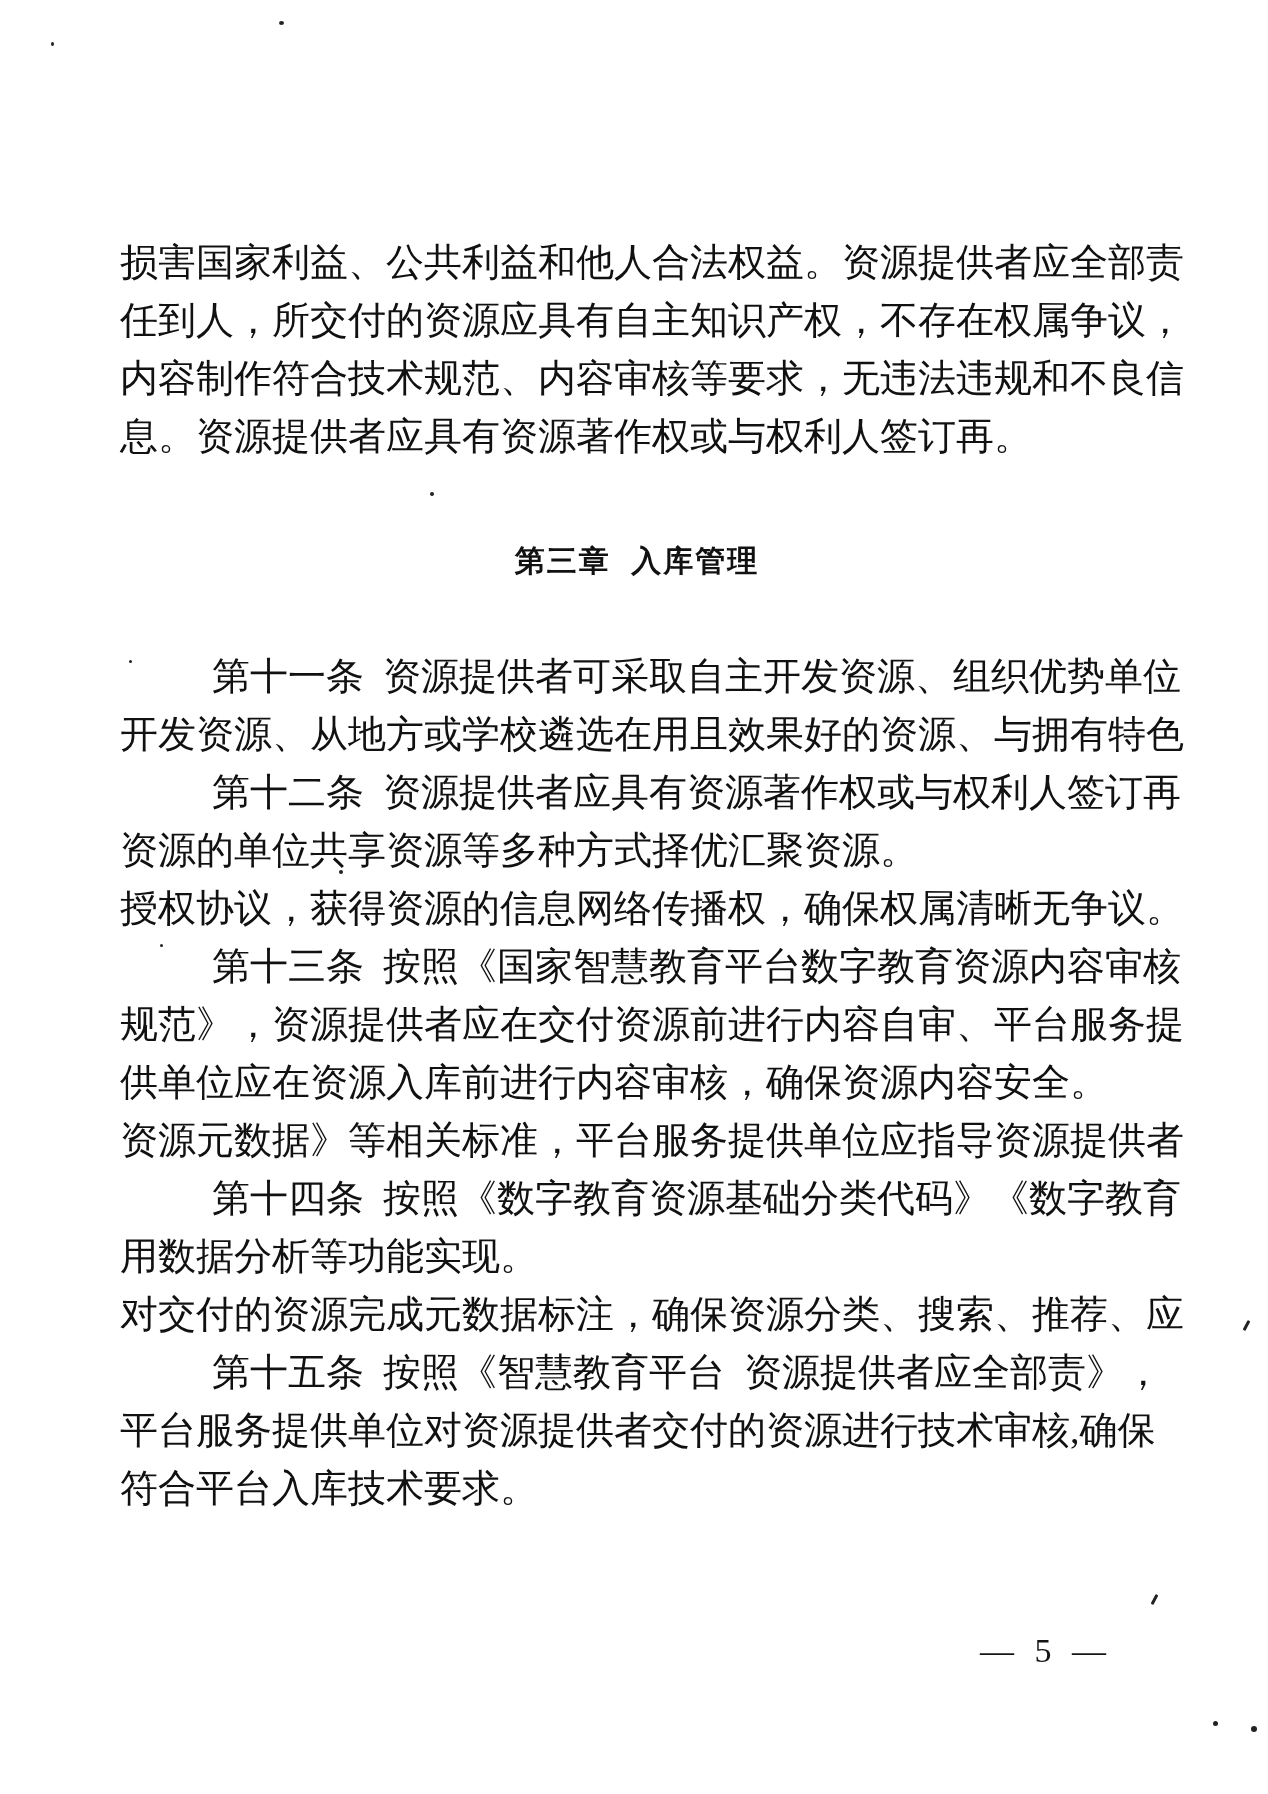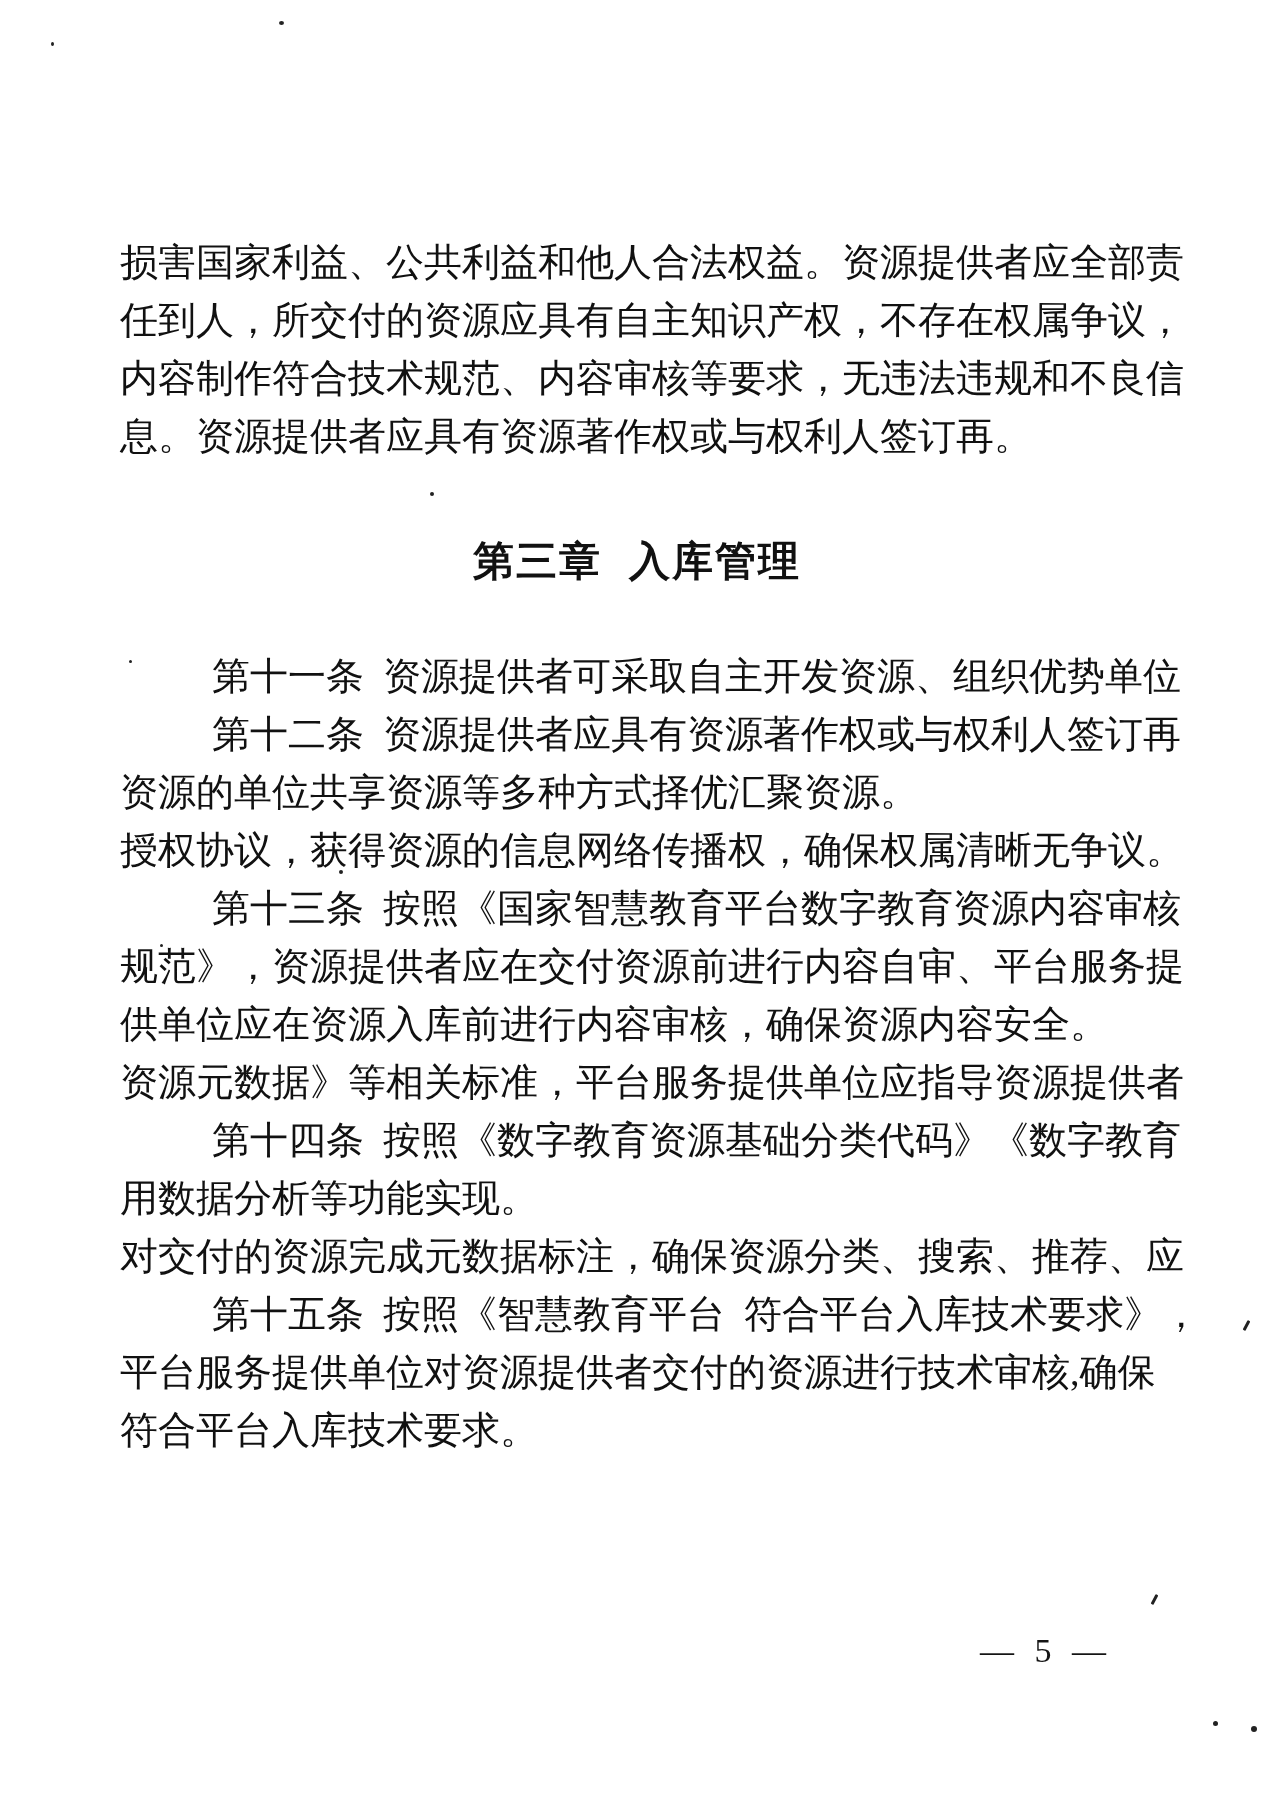--- a/index.html
+++ b/index.html
@@ -27,21 +27,21 @@
     font-size: 38px;
     line-height: 58px;
     height: 58px;
     white-space: pre;
     letter-spacing: 0px;
   }
   .line.indent {
     padding-left: 92px;
   }
   .chapter-heading {
-    font-size: 41px;
+    font-size: 30px;
     font-weight: bold;
     font-family: "Liberation Sans", "DejaVu Sans", sans-serif;
     text-align: center;
     white-space: pre;
     height: 48px;
     line-height: 48px;
     margin-top: 72px;
     margin-bottom: 62px;
     letter-spacing: 2px;
   }
@@ -76,35 +76,36 @@
   <div class="content">
 
     <div class="line">损害国家利益、公共利益和他人合法权益。资源提供者应全部责</div>
     <div class="line">任到人，所交付的资源应具有自主知识产权，不存在权属争议，</div>
     <div class="line">内容制作符合技术规范、内容审核等要求，无违法违规和不良信</div>
     <div class="line">息。资源提供者应具有资源著作权或与权利人签订再。</div>
 
     <div class="chapter-heading">第三章  入库管理</div>
 
     <div class="line indent">第十一条  资源提供者可采取自主开发资源、组织优势单位</div>
+    <div class="line">开发资源、从地方或学校遴选在用且效果好的资源、与拥有特色</div>
     <div class="line indent">第十二条  资源提供者应具有资源著作权或与权利人签订再</div>
 
     <div class="line">资源的单位共享资源等多种方式择优汇聚资源。</div>
     <div class="line">授权协议，获得资源的信息网络传播权，确保权属清晰无争议。</div>
 
     <div class="line indent">第十三条  按照《国家智慧教育平台数字教育资源内容审核</div>
     <div class="line">规范》，资源提供者应在交付资源前进行内容自审、平台服务提</div>
     <div class="line">供单位应在资源入库前进行内容审核，确保资源内容安全。</div>
 
     <div class="line">资源元数据》等相关标准，平台服务提供单位应指导资源提供者</div>
     <div class="line indent">第十四条  按照《数字教育资源基础分类代码》《数字教育</div>
     <div class="line">用数据分析等功能实现。</div>
     <div class="line">对交付的资源完成元数据标注，确保资源分类、搜索、推荐、应</div>
 
-    <div class="line indent">第十五条  按照《智慧教育平台  符合平台入库技术要求》，</div>
+    <div class="line indent">第十五条  按照《智慧教育平台  资源提供者应全部责》，</div>
     <div class="line">平台服务提供单位对资源提供者交付的资源进行技术审核,确保</div>
     <div class="line">符合平台入库技术要求。</div>
 
   </div>
 
   <div class="page-number">— 5 —</div>
 
   <div class="speck" style="left:279px; top:21px; width:5px; height:4px;"></div>
   <div class="speck" style="left:51px; top:42px; width:3px; height:4px;"></div>
   <div class="speck" style="left:430px; top:492px; width:4px; height:4px;"></div>

